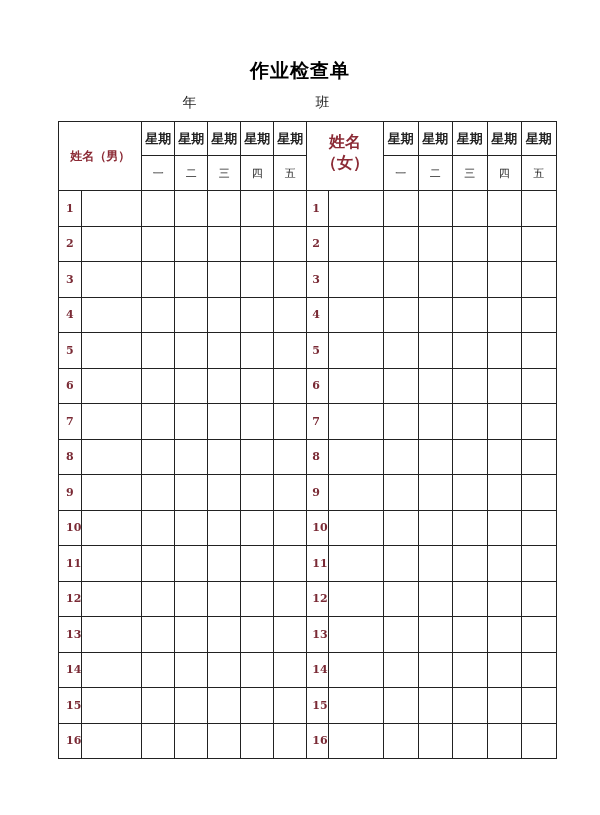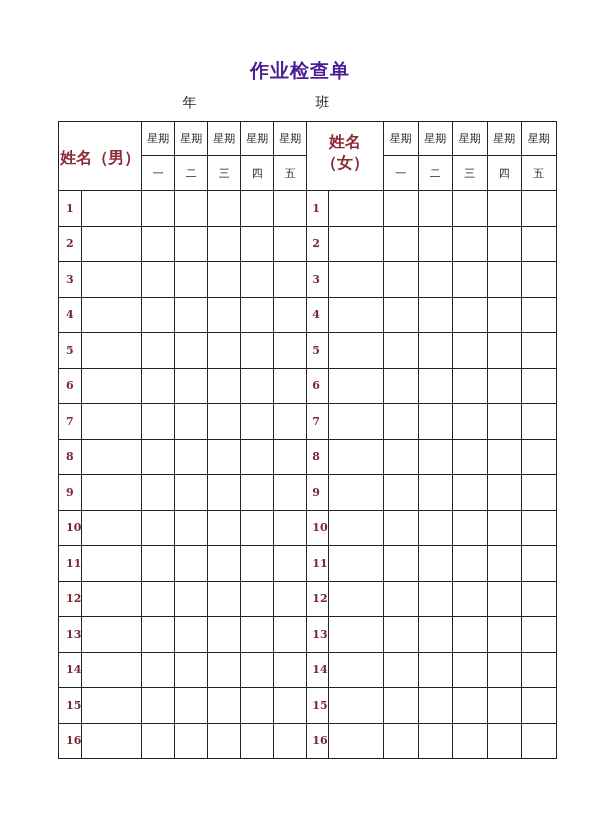--- a/index.html
+++ b/index.html
@@ -1,24 +1,24 @@
 <!DOCTYPE html>
 <html><head>
 <meta charset="utf-8">
 <style>
   html, body { margin:0; padding:0; background:#fff; }
   body { width:600px; height:815px; position:relative; font-family:"DejaVu Sans","Liberation Sans",sans-serif; overflow:hidden; }
-  .title { position:absolute; top:58px; left:0; width:600px; text-align:center; font-size:19px; font-weight:bold; color:#4c1d95; letter-spacing:1px; }
+  .title { position:absolute; top:58px; left:0; width:600px; text-align:center; font-size:19px; font-weight:bold; color:#000000; letter-spacing:1px; }
   .subtitle { position:absolute; top:94px; left:0; width:512px; text-align:center; font-size:14px; color:#222; }
   .subtitle span { display:inline-block; margin:0 20px; }
   table { position:absolute; top:121px; left:58px; border-collapse:collapse; table-layout:fixed; }
   td { border:1.2px solid #222; padding:0; text-align:center; vertical-align:middle; font-size:11.5px; color:#222; }
-  td.hdr-name { color:#8b2a35; font-weight:bold; font-size:16px; vertical-align:top; padding-top:26px; }
+  td.hdr-name { color:#8b2a35; font-weight:bold; font-size:12px; vertical-align:top; padding-top:26px; }
   td.hdr-name-f { color:#8b2a35; font-weight:bold; font-size:16px; vertical-align:top; padding-top:10px; }
-  td.wk { font-weight:normal; font-size:11px; height:33px; }
+  td.wk { font-weight:bold; font-size:13px; height:33px; }
   td.day { font-size:11px; height:34px; }
   td.num { color:#7a2a35; font-weight:bold; font-family:"DejaVu Serif","Liberation Serif",serif; font-size:11px; text-align:left; padding-left:7px; }
   tr.row td { height:34.5px; }
   td.lnum { text-align:left; padding-left:5px; }
 </style>
 </head>
 <body>
 
 <div class="title">作业检查单</div>
 <div class="subtitle">

